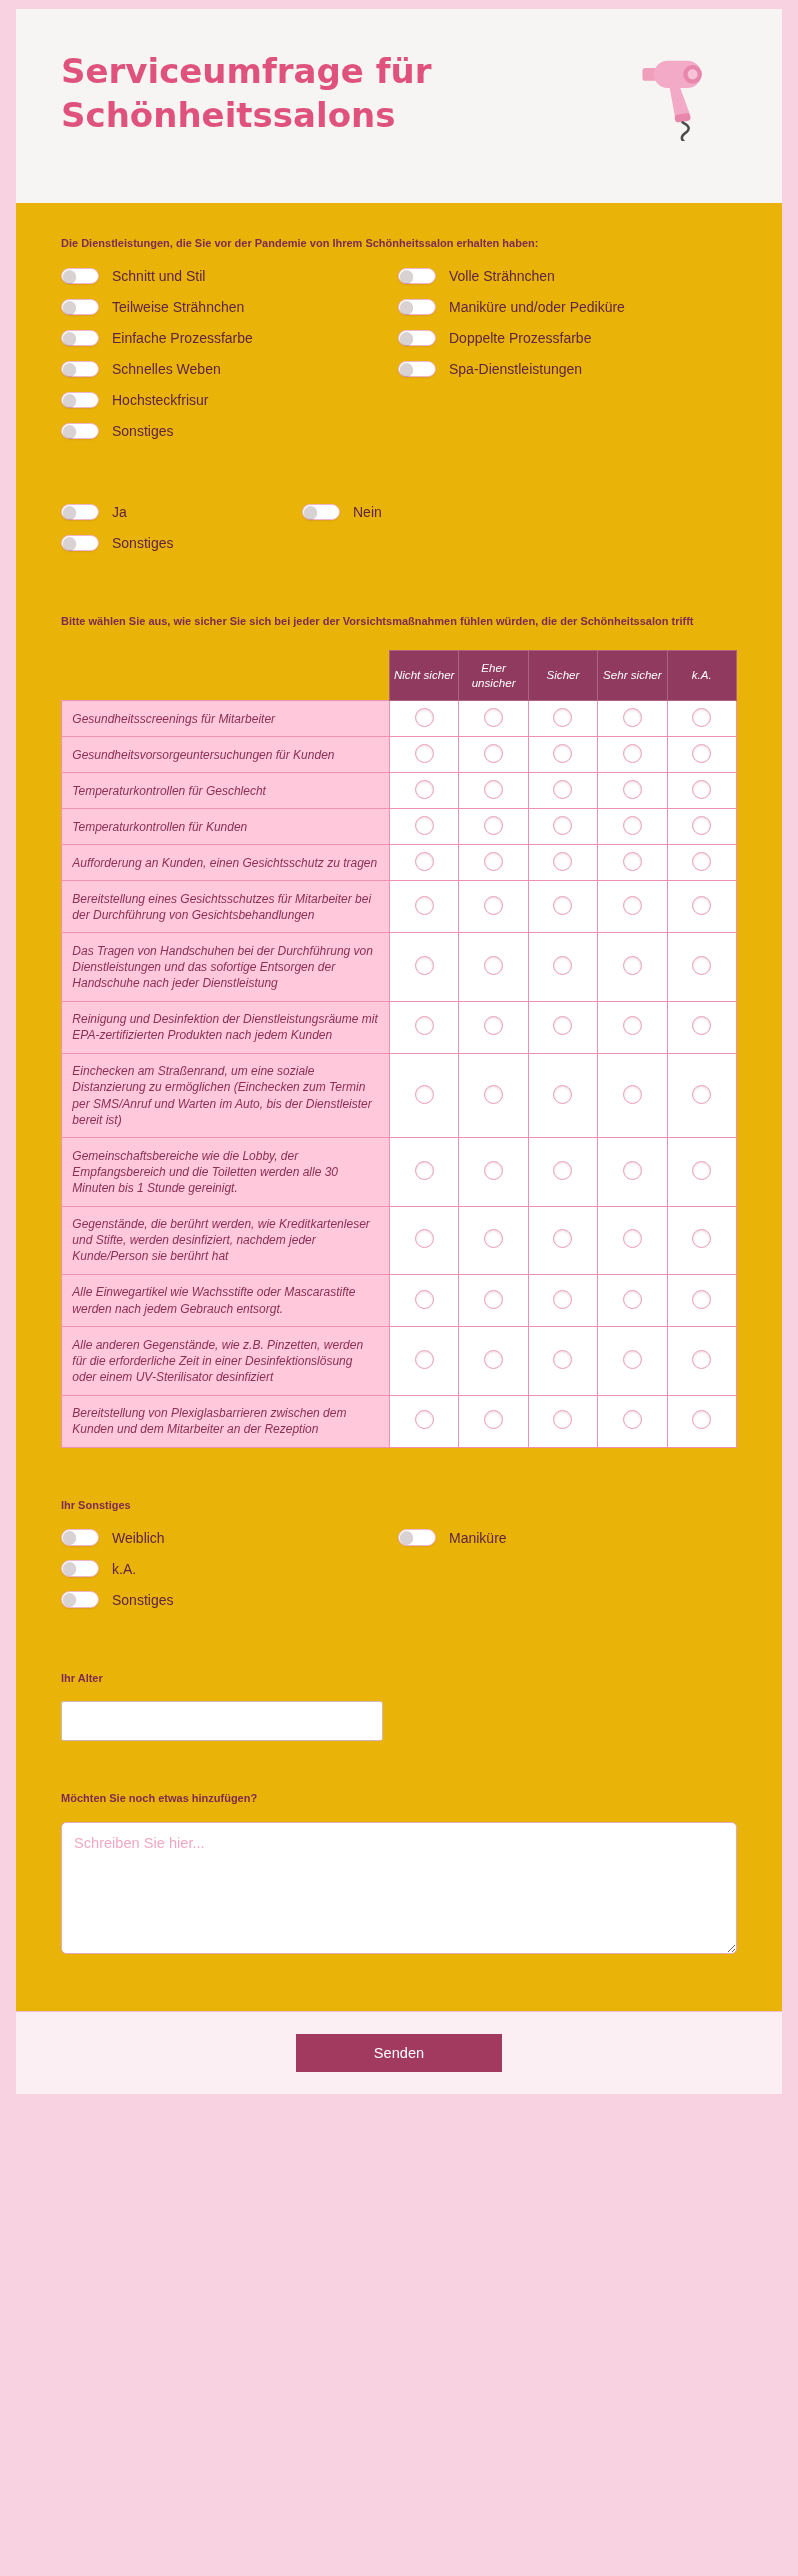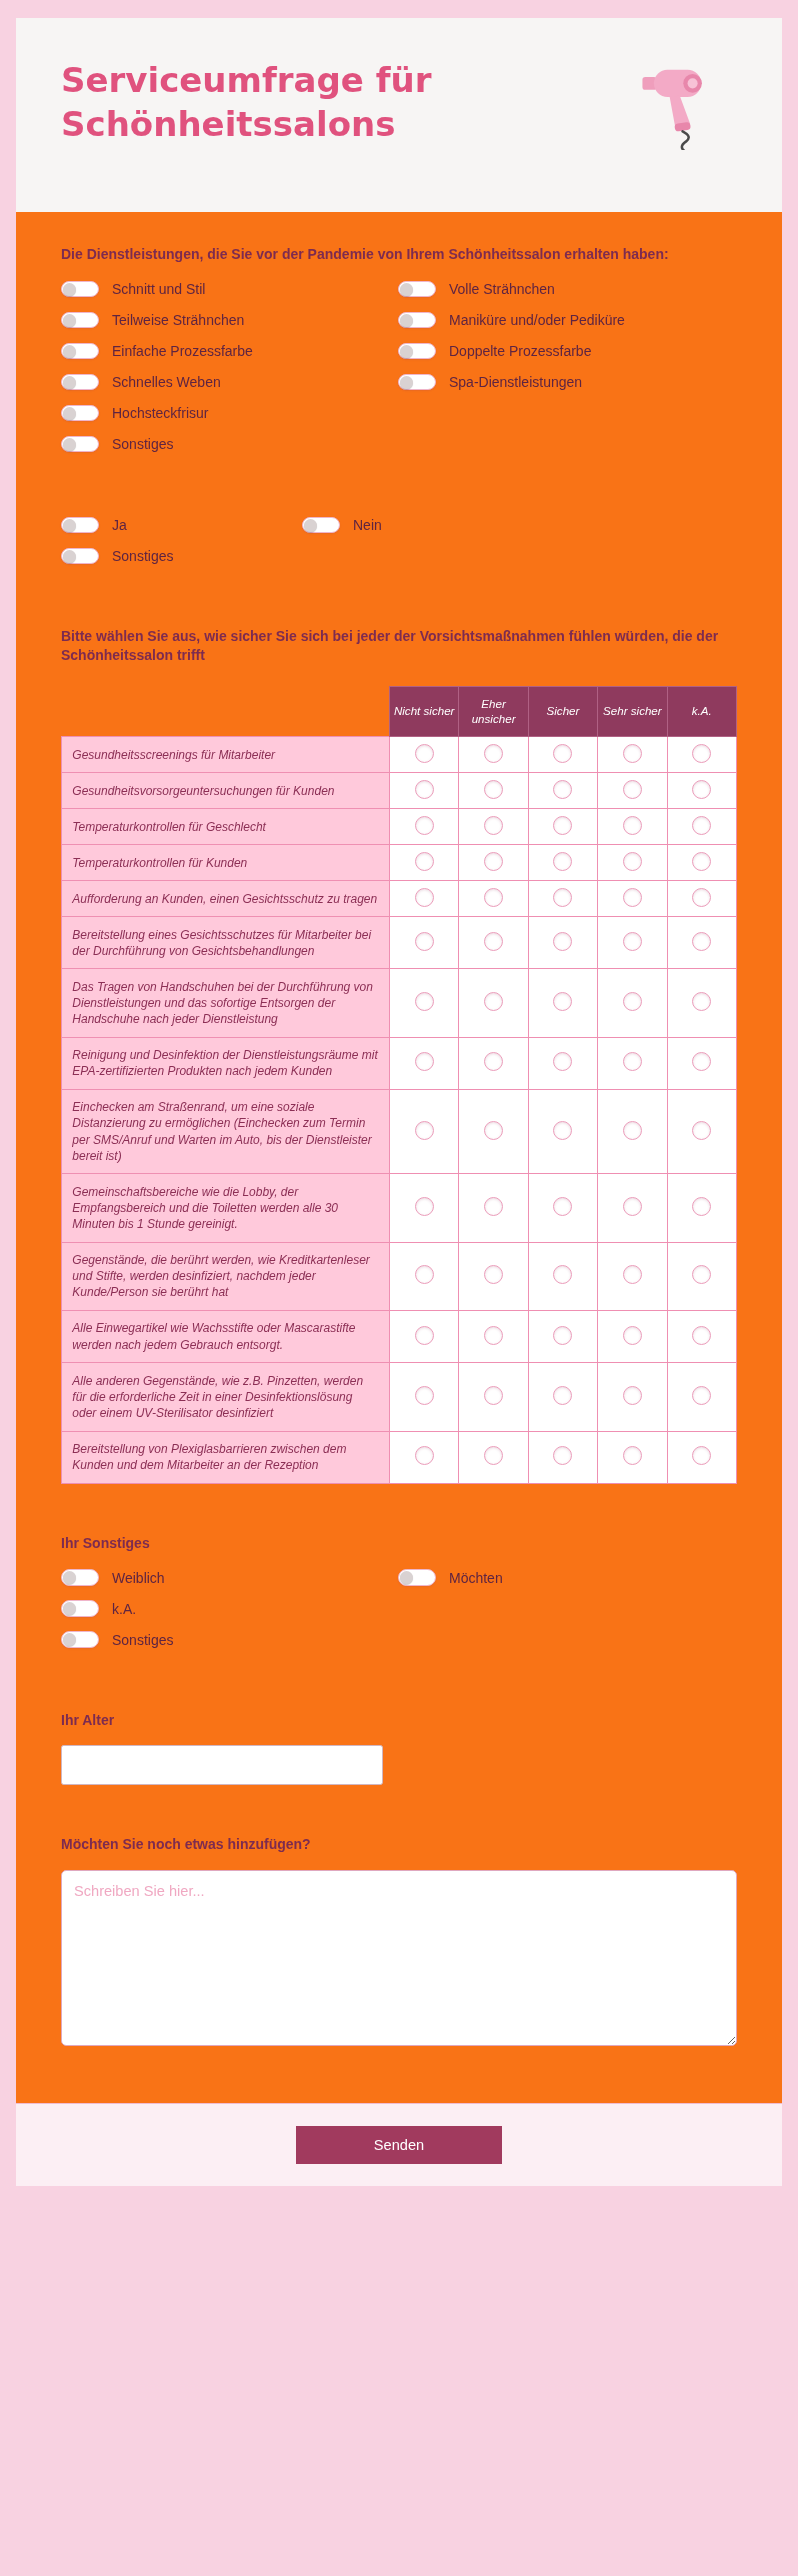--- a/index.html
+++ b/index.html
@@ -3,22 +3,22 @@
 <meta charset="utf-8">
 <style>
   * { box-sizing: border-box; margin: 0; padding: 0; }
   body {
     background: #f8d2e1;
     font-family: "Liberation Sans", sans-serif;
     -webkit-font-smoothing: antialiased;
   }
   .page {
     width: 766px;
-    margin: 18px auto;
-    background: #f97316;
+    margin: 9px auto;
+    background: #eab308;
   }
   
   .header {
     position: relative;
     background: #f7f5f4;
     height: 194px;
     padding: 41px 45px 0 45px;
   }
   .title {
     font-family: "DejaVu Sans", sans-serif;
@@ -31,21 +31,21 @@
   .dryer {
     position: absolute;
     right: 55px;
     top: 36px;
     width: 86px;
     height: 96px;
   }
   
   .content { padding: 33px 45px 0 45px; }
   .q-label {
-    font-size: 14px;
+    font-size: 11px;
     font-weight: 700;
     color: #7d2b50;
     line-height: 1.35;
     margin-bottom: 15.5px;
   }
   .section { margin-top: 50px; }
   .opt-grid { display: flex; }
   .opt-col { display: flex; flex-direction: column; }
   .opt-col.w1 { width: 337px; }
   .opt-col.w2 { width: 241px; }
@@ -139,21 +139,21 @@
     background: #ffffff;
     padding: 0 10.3px;
     font-size: 13.7px;
     color: #333;
     font-family: "Liberation Sans", sans-serif;
   }
   .comments-textarea {
     display: block;
     margin-top: 13.7px;
     width: 100%;
-    height: 176px;
+    height: 132px;
     border: 0.9px solid #dfa8bf;
     border-radius: 5.2px;
     background: #ffffff;
     padding: 12px;
     font-size: 14.6px;
     color: #333;
     font-family: "Liberation Sans", sans-serif;
     resize: vertical;
   }
   .comments-textarea::placeholder { color: #f0a8c2; }
@@ -421,21 +421,21 @@
             <span class="opt-label">k.A.</span>
           </div>
           <div class="opt-row">
             <span class="toggle"></span>
             <span class="opt-label">Sonstiges</span>
           </div>
         </div>
         <div class="opt-col">
           <div class="opt-row">
             <span class="toggle"></span>
-            <span class="opt-label">Möchten</span>
+            <span class="opt-label">Maniküre</span>
           </div>
         </div>
       </div>
     </div>
 
     <div class="section">
       <div class="q-label">Ihr Alter</div>
       <input type="text" class="age-input" style="">
     </div>
 

